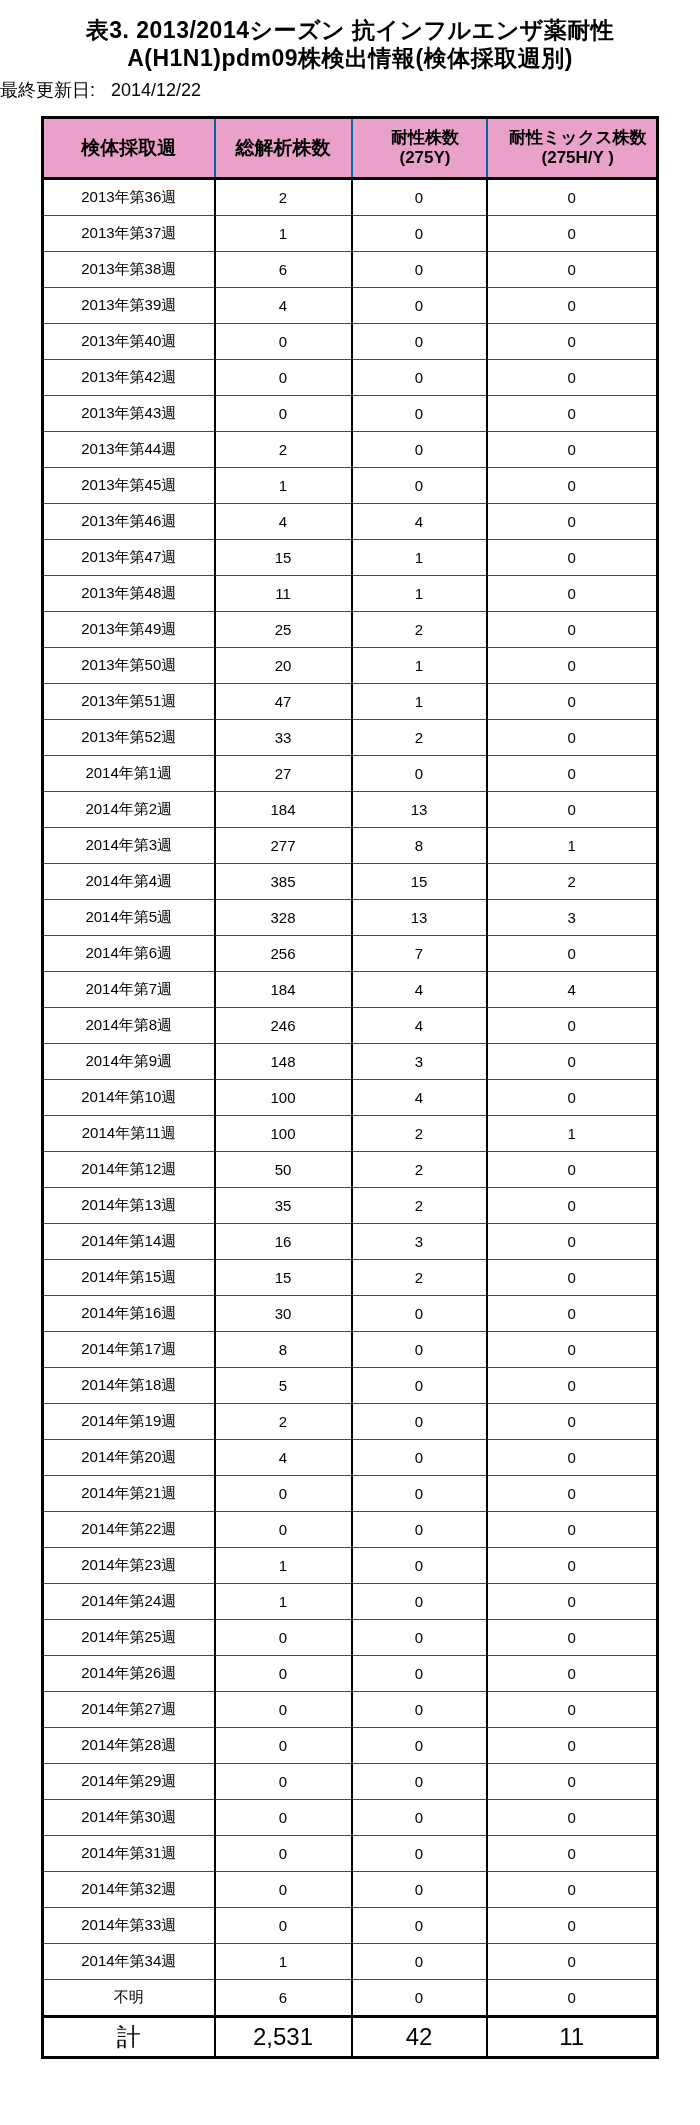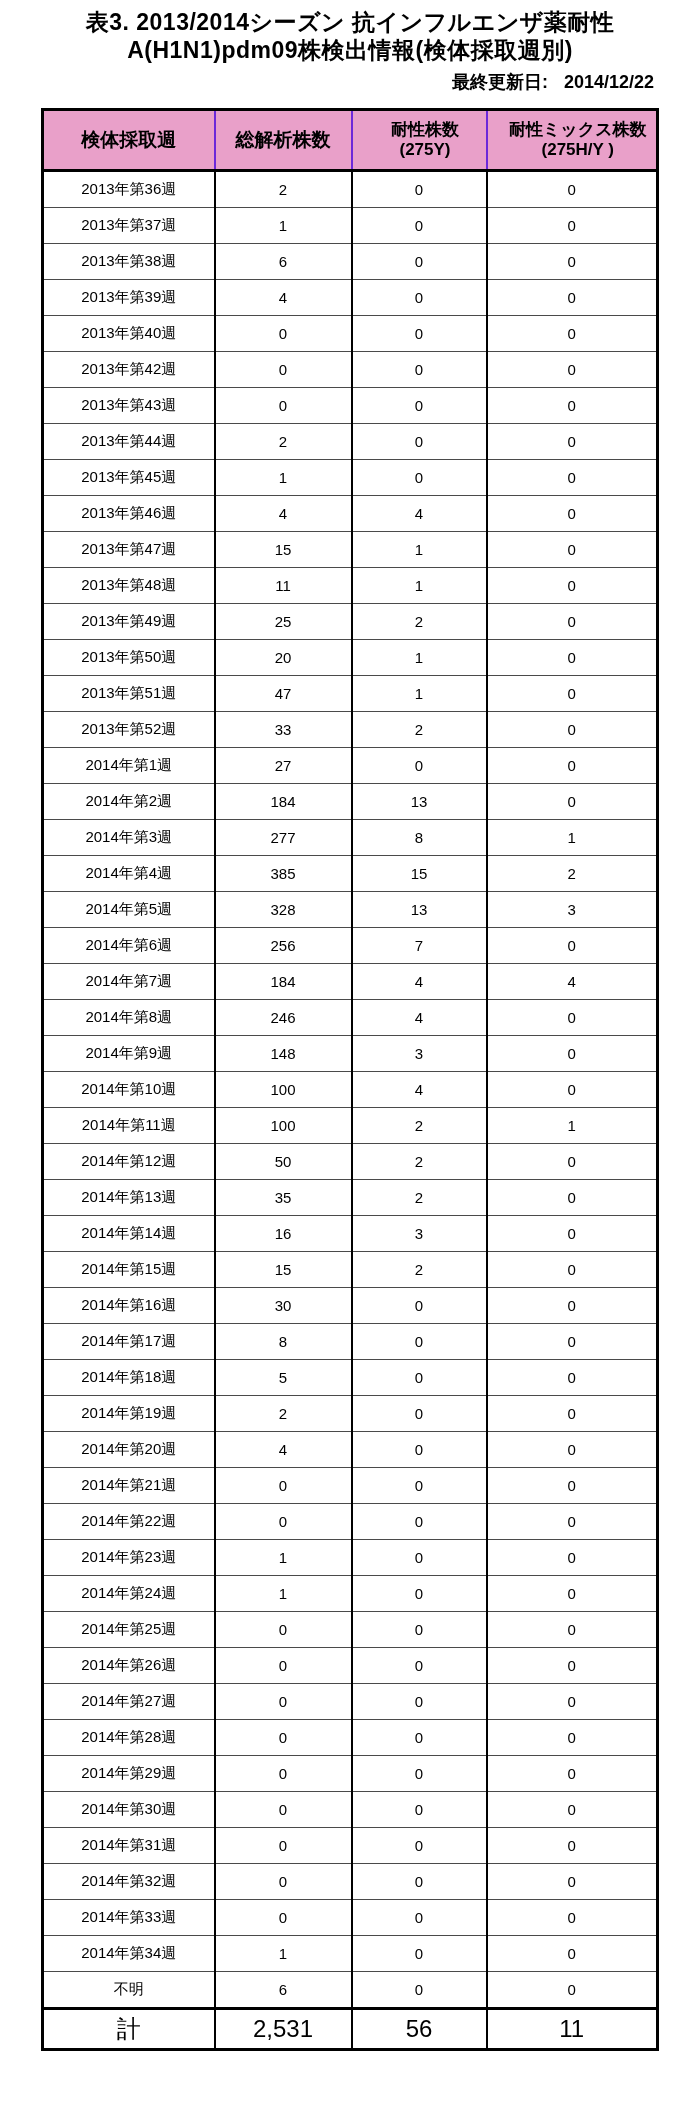--- a/index.html
+++ b/index.html
@@ -8,49 +8,48 @@
     background: #ffffff;
   }
   body {
     width: 700px;
     height: 2125px;
     font-family: "Liberation Sans", "DejaVu Sans", sans-serif;
     color: #000000;
     position: relative;
   }
   .title-block {
-    padding-top: 8px;
+    padding-top: 16px;
     text-align: center;
     font-weight: bold;
     font-size: 23px;
     line-height: 28px;
     letter-spacing: 0.5px;
   }
   .date-line {
     margin-top: 6px;
     margin-bottom: 14px;
     padding-right: 46px;
-    text-align: right;
-    font-weight: bold;
+    font-weight: normal;
     font-size: 18px;
   }
   .date-line .date-value {
     margin-left: 16px;
   }
   table.data-table {
     margin-left: 41px;
     width: 615px;
     table-layout: fixed;
     border-collapse: collapse;
     border: 3px solid #000000;
   }
   table.data-table th {
     background: #E9A0C9;
     border-left: 2px solid #000000;
-    border-right: 2px solid #6d28d9;
+    border-right: 2px solid #0369a1;
     border-bottom: 3px solid #000000;
     height: 58px;
     vertical-align: middle;
     font-weight: bold;
     font-size: 19px;
     line-height: 1.2;
     padding: 0;
   }
   table.data-table th.two-line {
     font-size: 17px;
@@ -403,17 +402,17 @@
       </tr>
       <tr>
         <td>不明</td>
         <td>6</td>
         <td>0</td>
         <td>0</td>
       </tr>
       <tr class="total-row">
         <td>計</td>
         <td>2,531</td>
-        <td>56</td>
+        <td>42</td>
         <td>11</td>
       </tr>
     </tbody>
 </table>
 
 </body></html>

